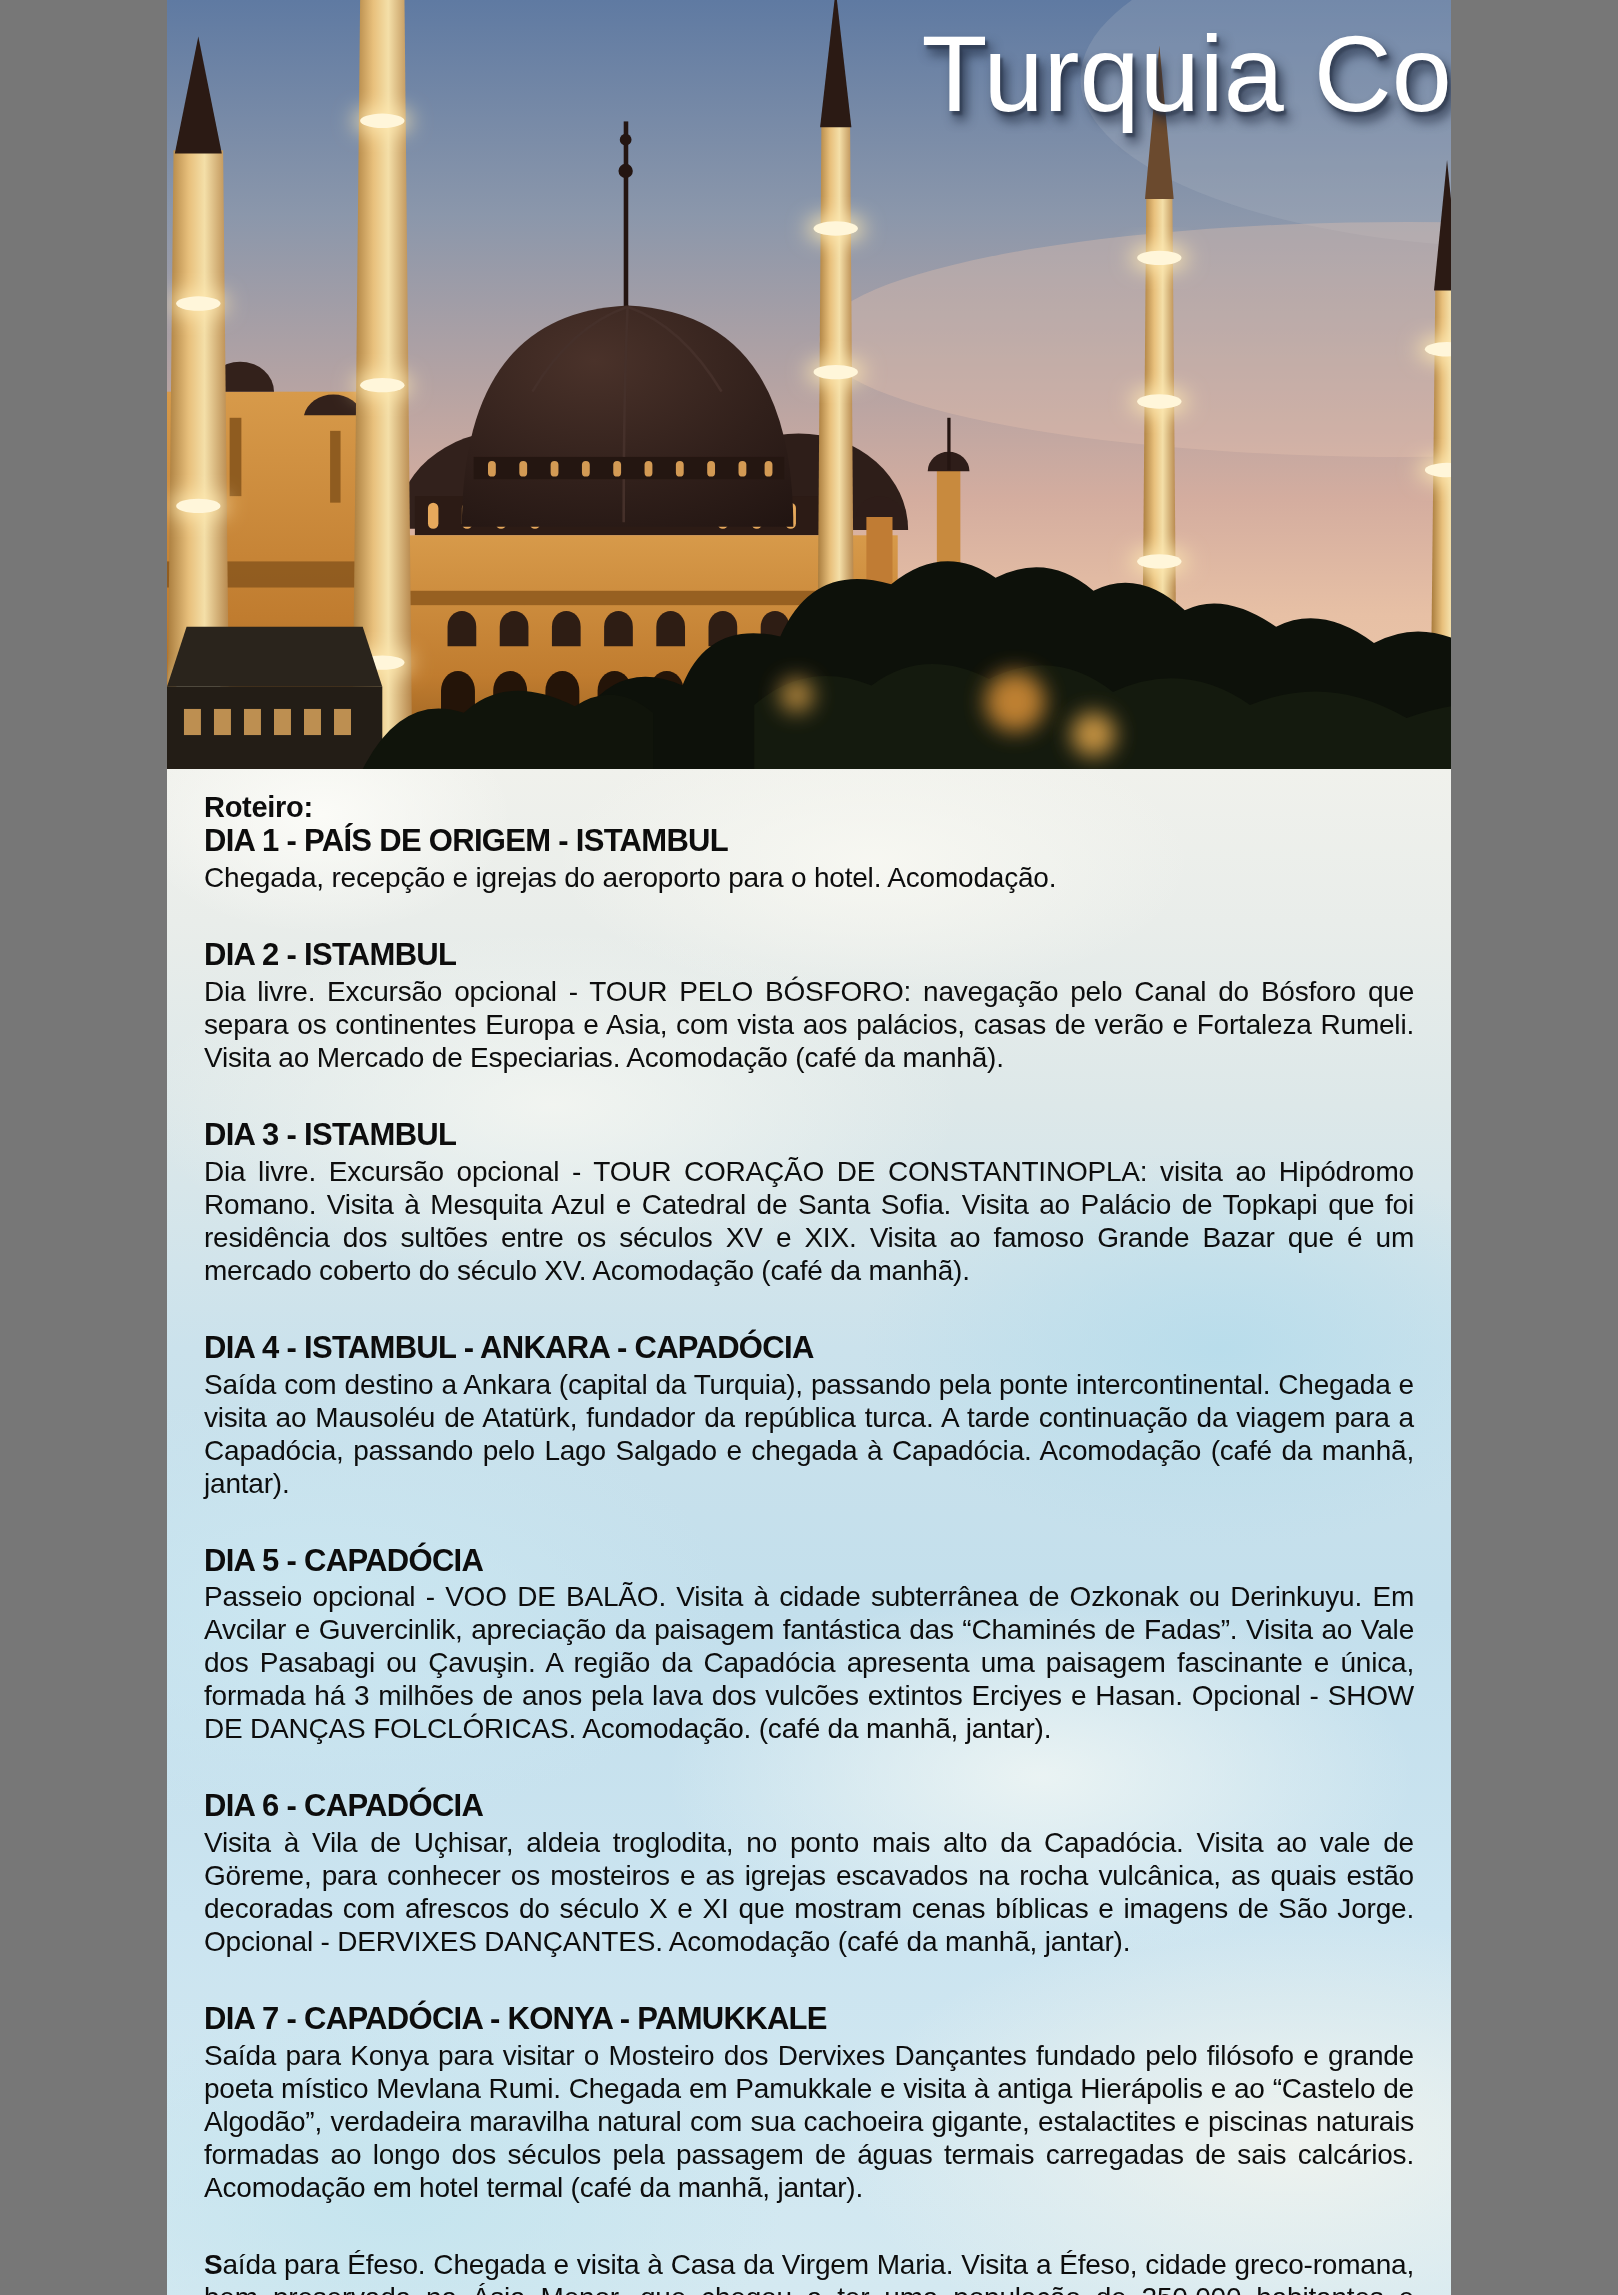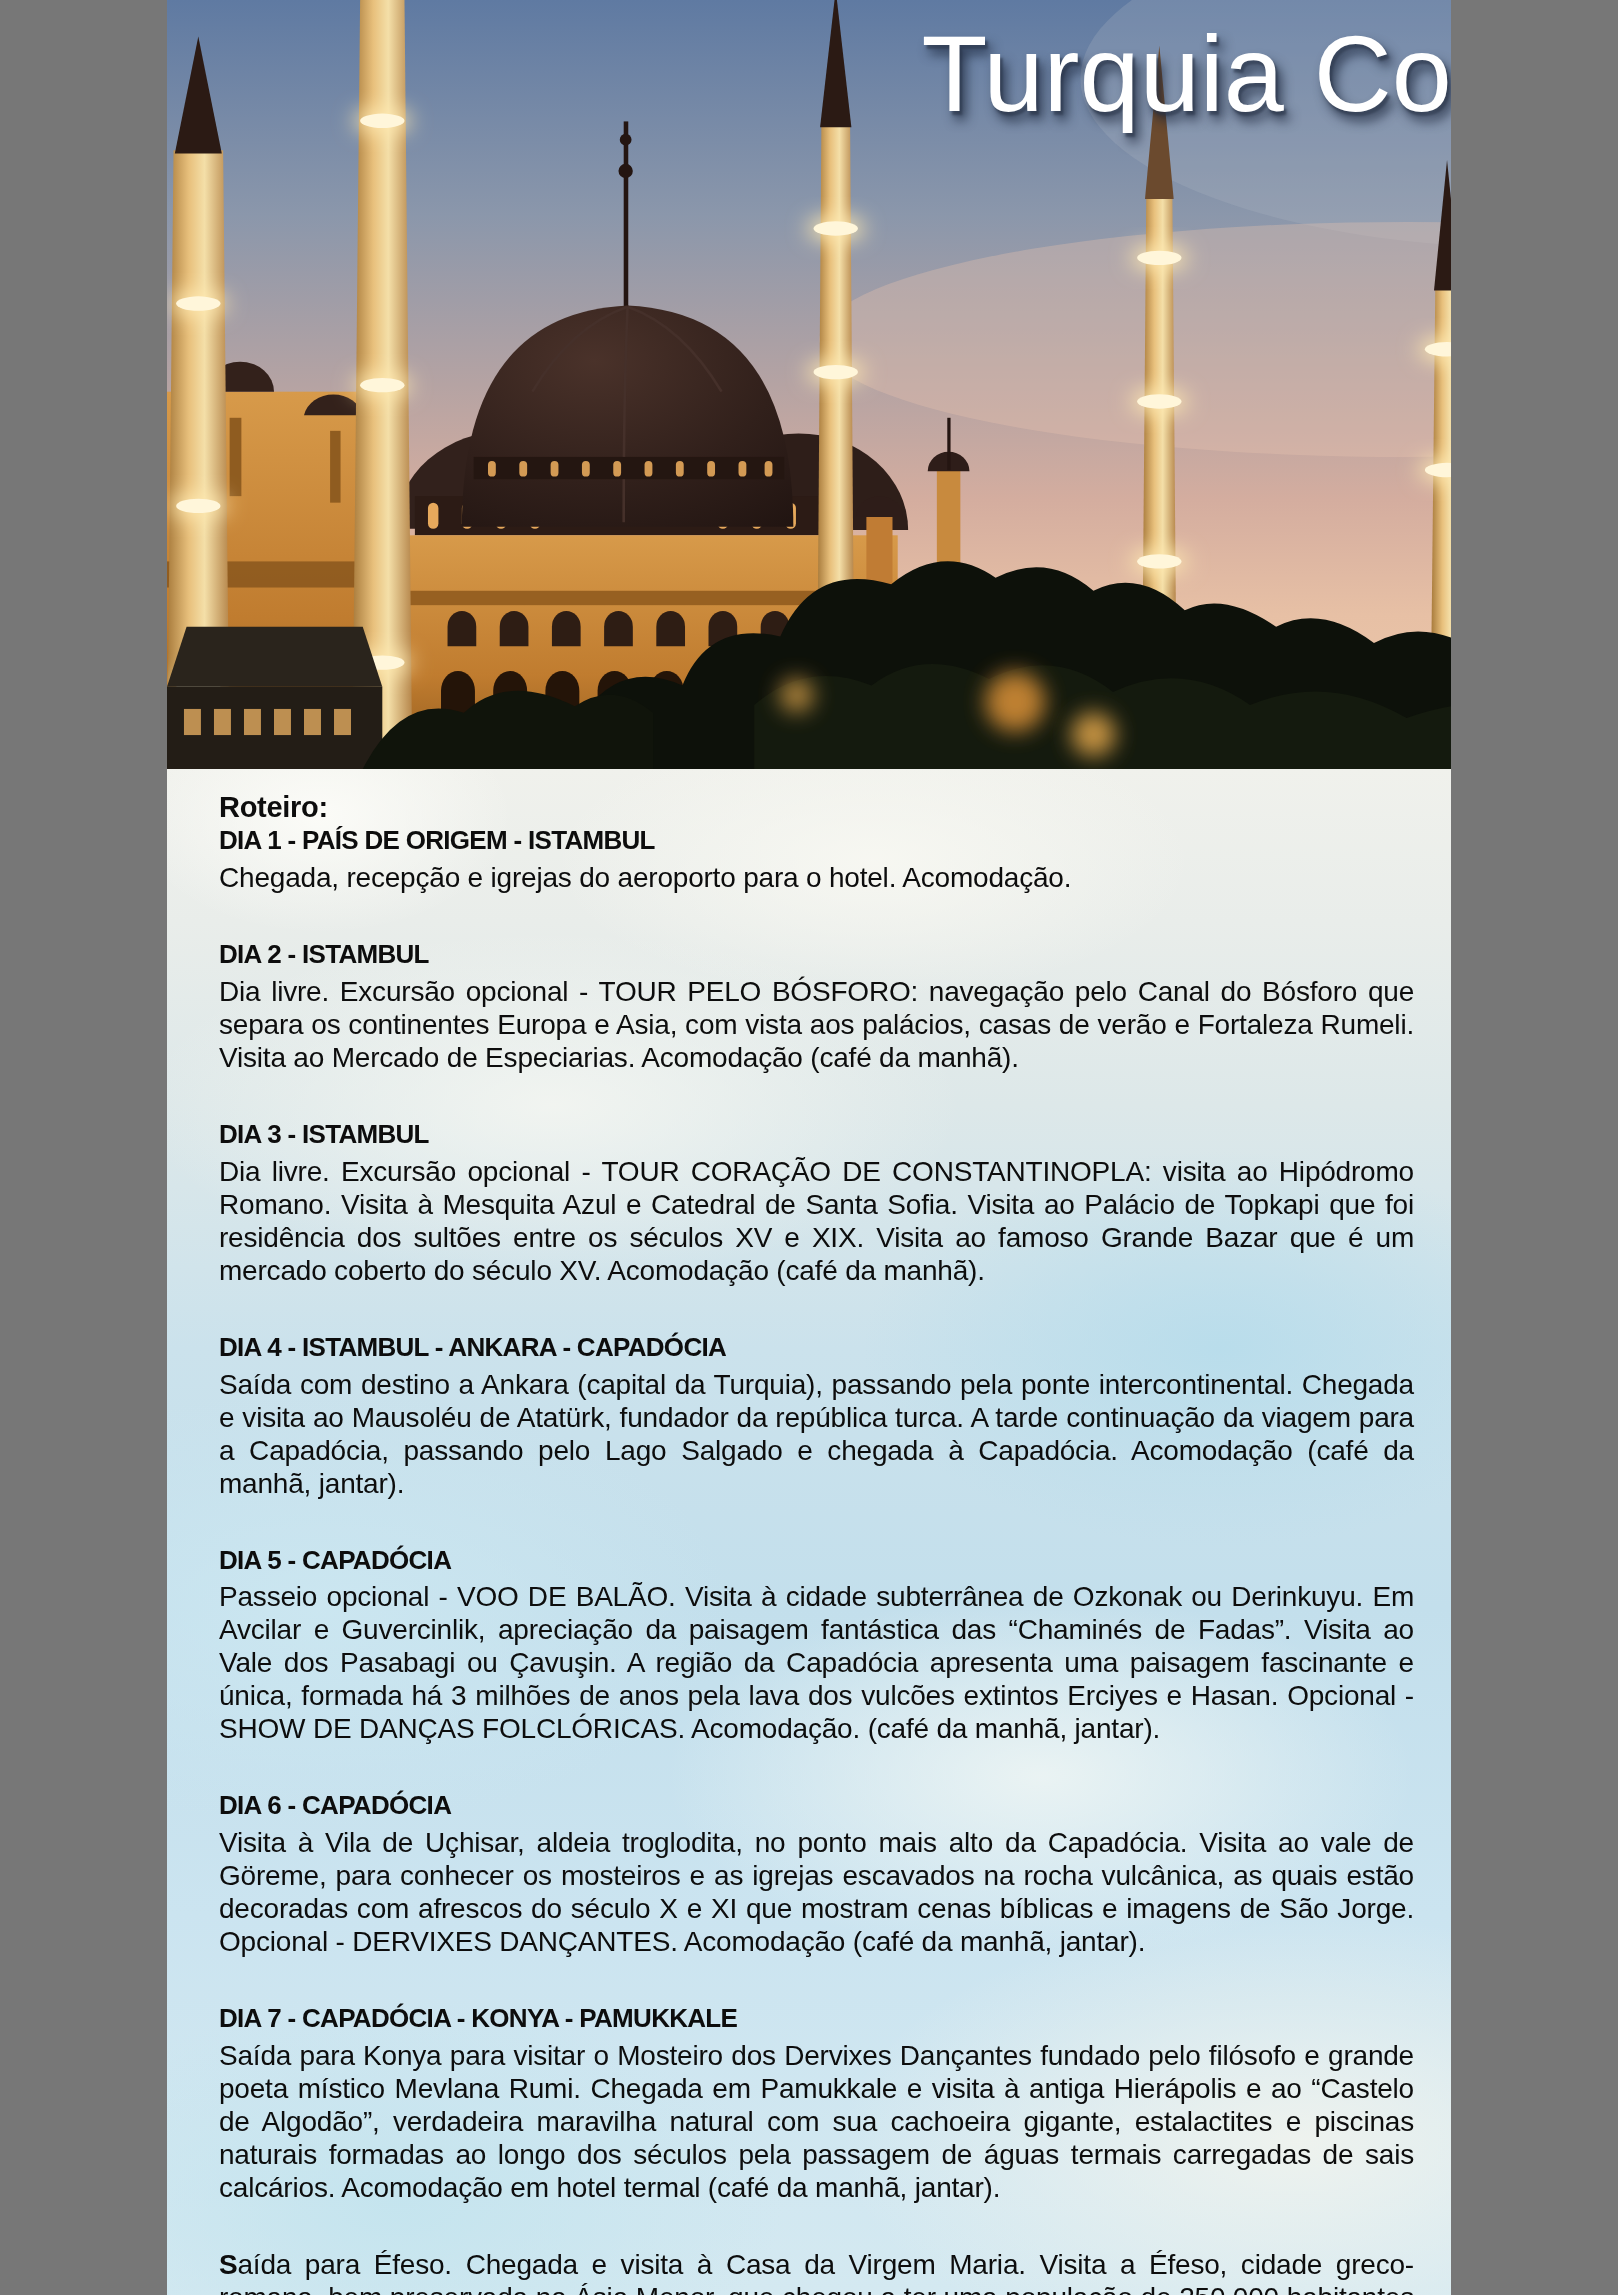--- a/index.html
+++ b/index.html
@@ -19,41 +19,41 @@
   .hero svg{display:block;width:1618px;height:769px;}
   .hero-title{
     position:absolute;top:19.6px;right:9px;
     font-size:108px;line-height:1;font-weight:400;
     color:#ffffff;letter-spacing:0px;white-space:nowrap;
     text-shadow:2.6px 3.9px 2.6px rgba(40,50,70,.65), 5.9px 9px 11.7px rgba(25,35,55,.8);
   }
   
   .content{
     position:absolute;top:769px;left:0;right:0;bottom:0;
-    padding:22px 37px 0 52px;
+    padding:22px 37px 0 37px;
     background-color:#dfe9ec;
     background-image:
       radial-gradient(274px 170px at 12% 3%, rgba(252,252,248,.95), rgba(252,252,248,0) 70%),
       radial-gradient(457px 196px at 55% 6%, rgba(248,248,242,.9), rgba(248,248,242,0) 70%),
       radial-gradient(587px 248px at 30% 22%, rgba(246,247,242,.8), rgba(246,247,242,0) 70%),
       radial-gradient(496px 274px at 82% 38%, rgba(182,220,235,.85), rgba(182,220,235,0) 72%),
       radial-gradient(587px 313px at 12% 55%, rgba(204,231,241,.9), rgba(204,231,241,0) 70%),
       radial-gradient(535px 261px at 68% 66%, rgba(240,246,244,.85), rgba(240,246,244,0) 70%),
       radial-gradient(653px 326px at 88% 90%, rgba(240,243,238,.95), rgba(240,243,238,0) 70%),
       radial-gradient(535px 281px at 18% 94%, rgba(196,228,238,.95), rgba(196,228,238,0) 72%),
       linear-gradient(180deg,#f0f1ec 0%,#e9edea 10%,#dde8e9 22%,#cbe2ec 38%,#c3dfec 55%,#cbe4f0 75%,#d4e9f1 100%);
   }
   .roteiro-label{
     font-size:29px;line-height:33px;font-weight:700;margin:0;letter-spacing:-0.3px;
   }
   .day{margin-top:44px;}
   .day.first{margin-top:0;}
   .day h2{
     margin:0 0 3.9px 0;
-    font-size:26px;line-height:33px;font-weight:700;letter-spacing:-0.7px;
+    font-size:31px;line-height:33px;font-weight:700;letter-spacing:-0.7px;
   }
   .day p{
     margin:0;
     font-size:28px;line-height:33px;letter-spacing:-0.2px;
     text-align:justify;
   }
   .day p b.lead{font-weight:700;}
 </style>
 </head>
 <body>

